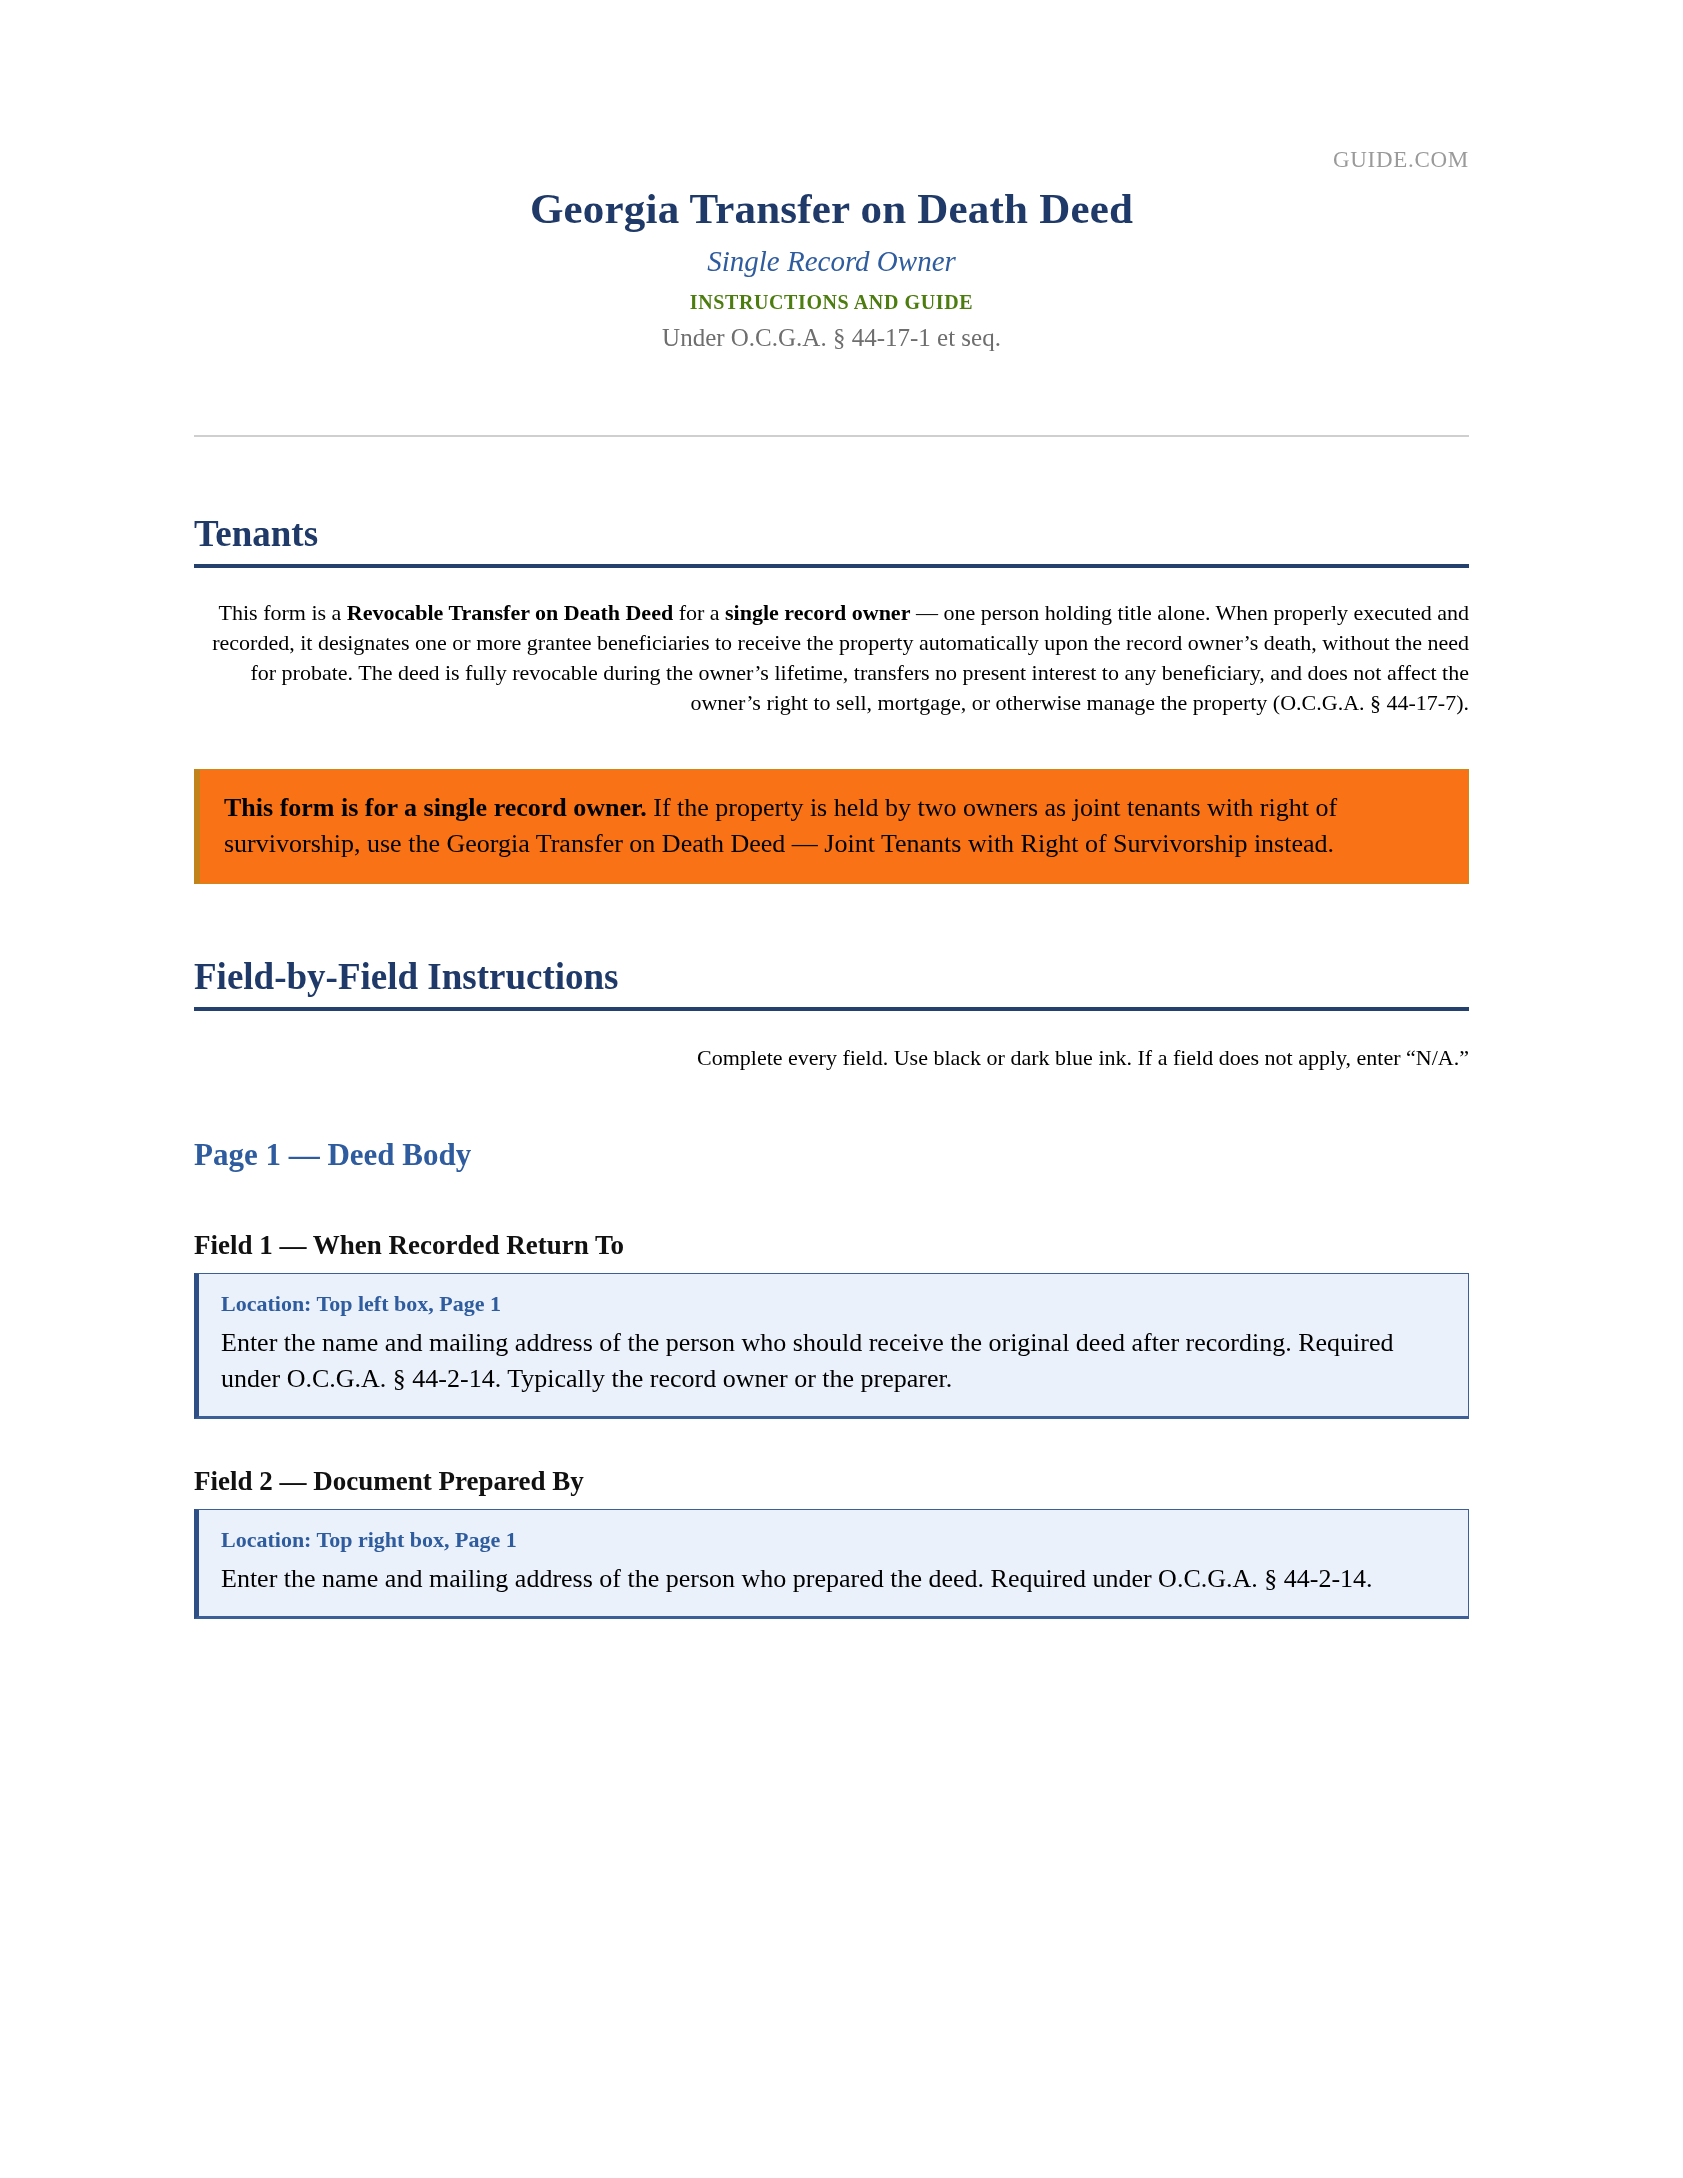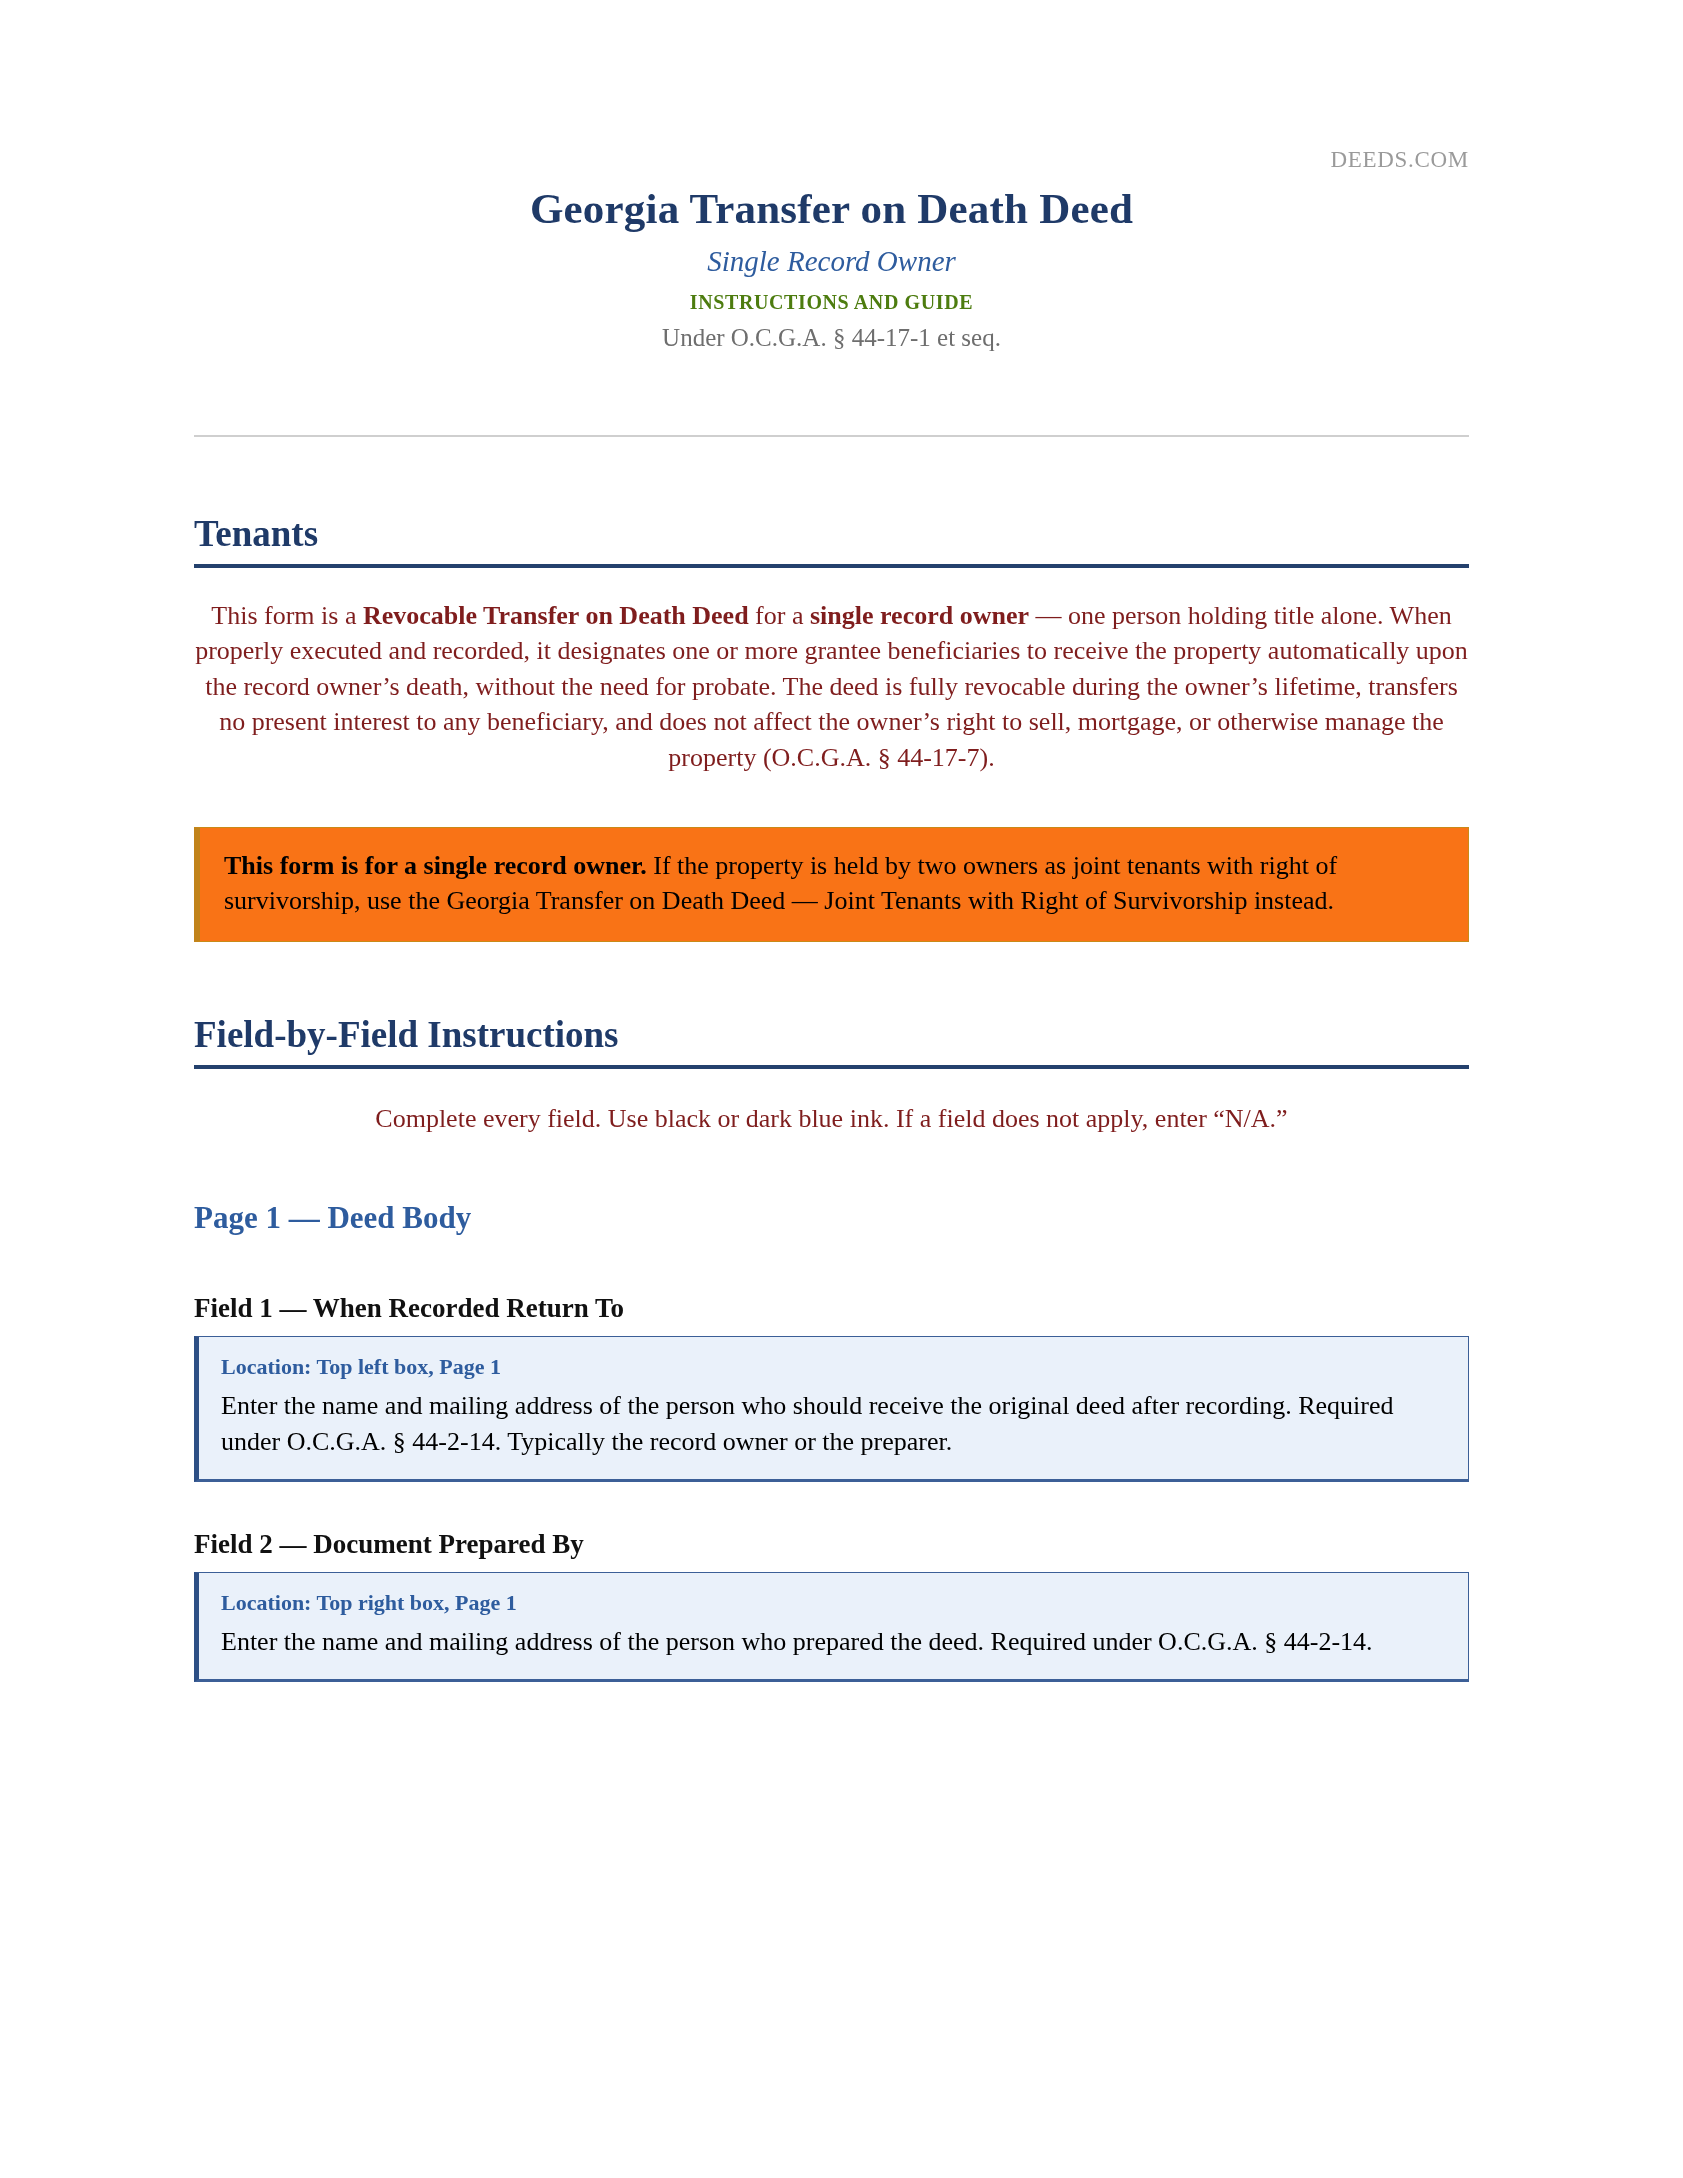--- a/index.html
+++ b/index.html
@@ -98,25 +98,25 @@
   }
   .section-rule {
     height: 0;
     border: 0;
     border-top: 4px solid #24416d;
     margin: 9px 0 0 0;
   }
 
   
   .body-para {
-    font-size: 26px;
+    font-size: 22px;
     line-height: 1.37;
-    color: #7f1d1d;
-    margin: 0;
-    text-align: center;
+    color: #000000;
+    margin: 0;
+    text-align: right;
   }
   .body-para b, .body-para strong {
     font-weight: bold;
   }
 
   
   .callout-warning {
     background: #f97316;
     border: 1px solid #c98a18;
     border-left: 6px solid #c1831a;
@@ -175,21 +175,21 @@
   .gap-subhead-field   { height: 57px; }
   .gap-field-block     { height: 46px; }
 </style>
 </head>
 <body>
 
 <div class="page">
 
   <div class="content">
 
-    <div class="watermark">DEEDS.COM</div>
+    <div class="watermark">GUIDE.COM</div>
 
     <div class="doc-header">
       <h1 class="doc-title">Georgia Transfer on Death Deed</h1>
       <div class="doc-subtitle">Single Record Owner</div>
       <div class="doc-kicker">INSTRUCTIONS AND GUIDE</div>
       <div class="doc-statute">Under O.C.G.A. § 44-17-1 et seq.</div>
     </div>
 
     <hr class="header-rule">
 

